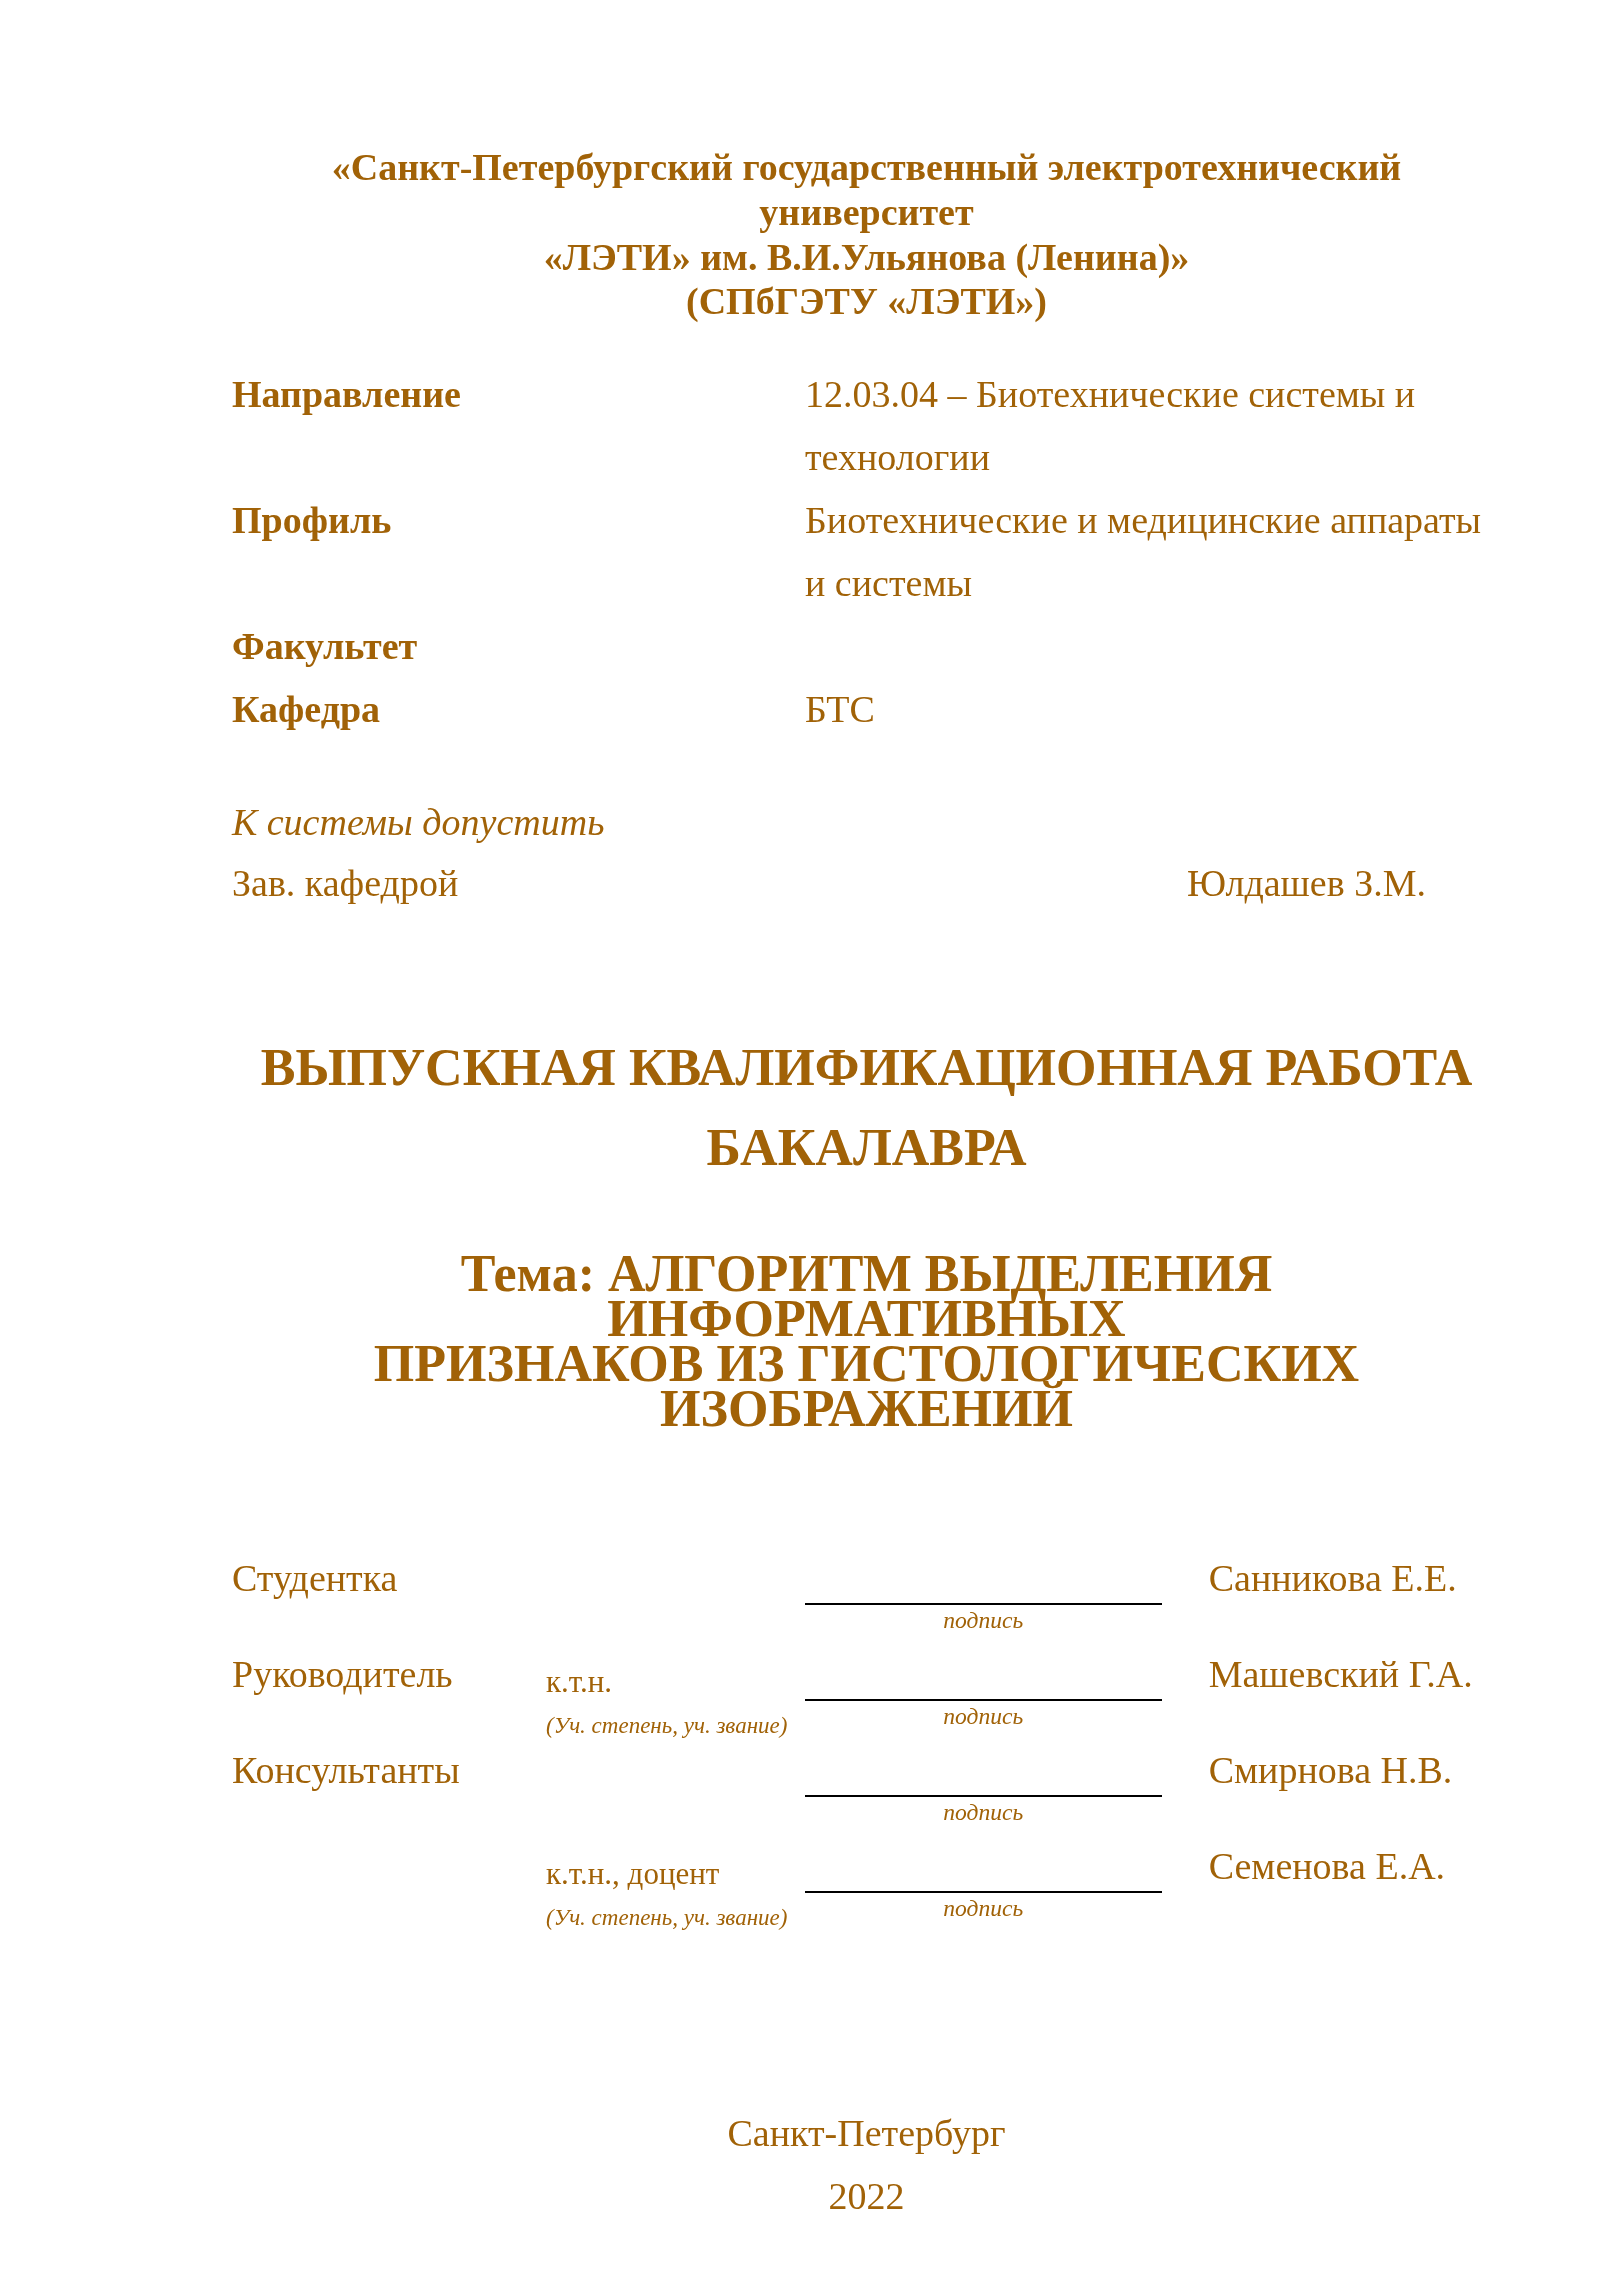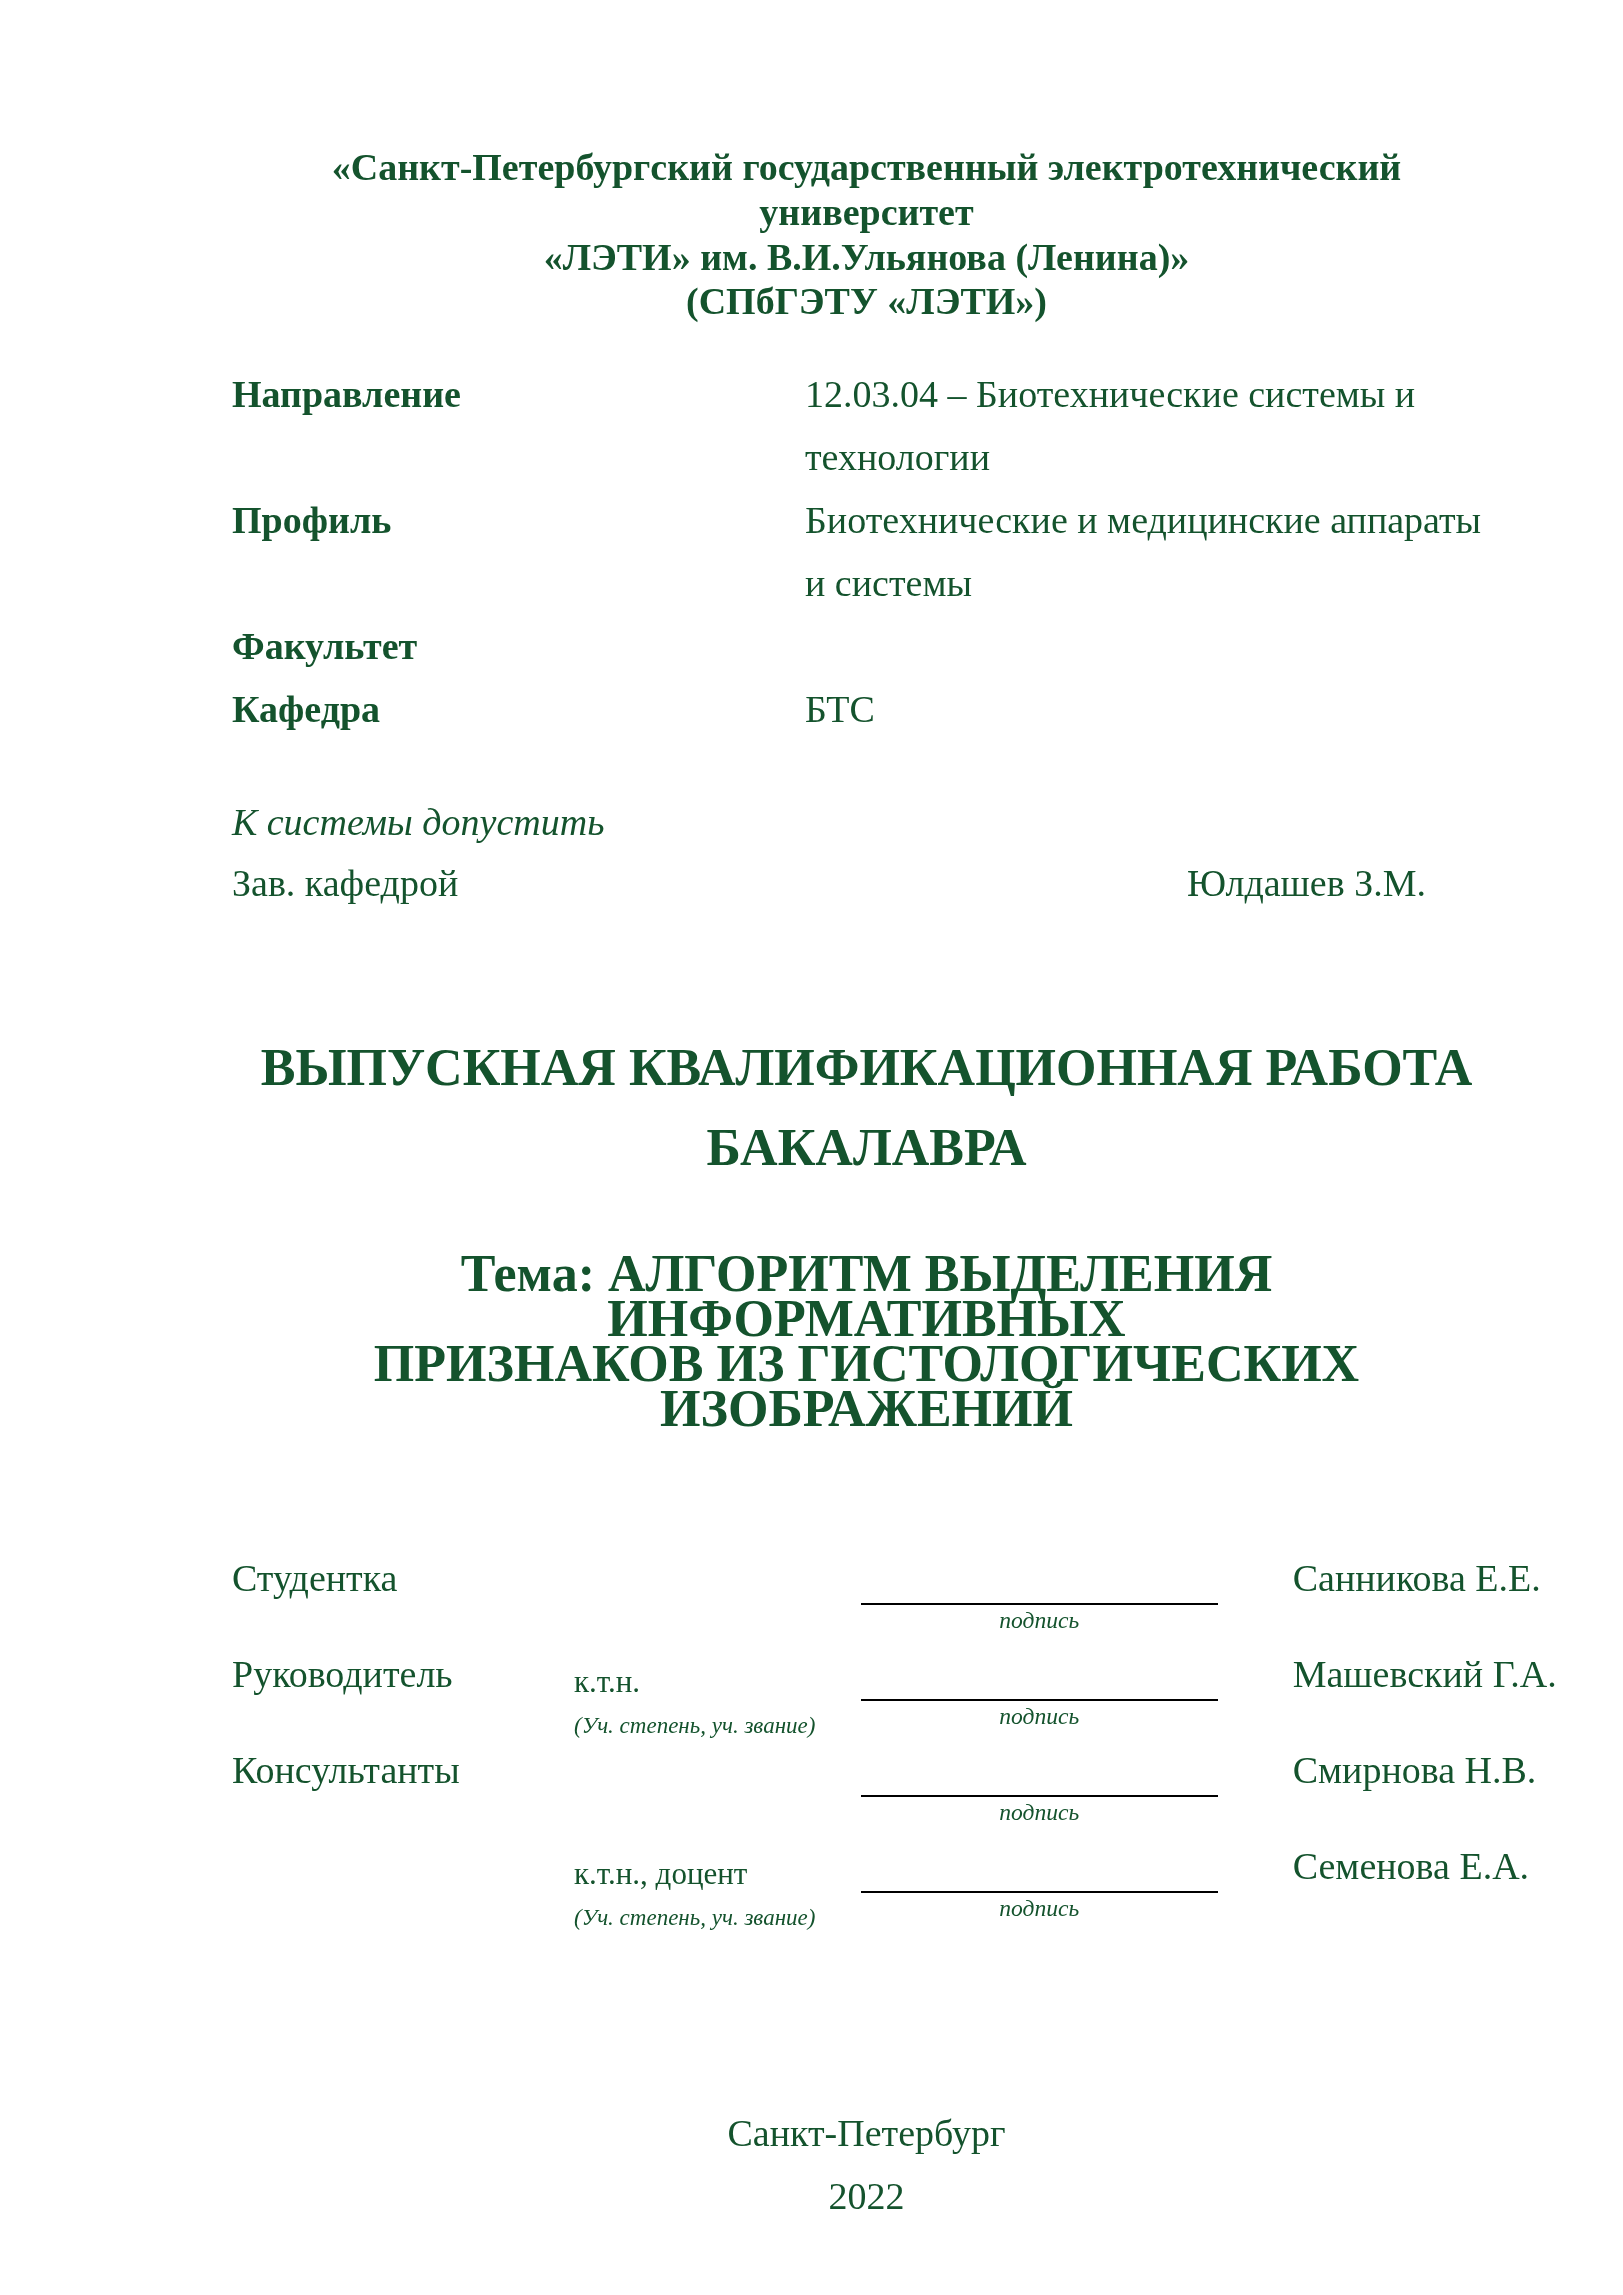--- a/index.html
+++ b/index.html
@@ -6,21 +6,21 @@
   html, body {
     margin: 0;
     padding: 0;
     background: #ffffff;
   }
   .page {
     position: relative;
     width: 1623px;
     height: 2295px;
     background: #ffffff;
-    color: #14532d;
+    color: #a16207;
     font-family: "Liberation Serif", serif;
     font-size: 38px;
     box-sizing: border-box;
     padding: 145px 122px 0 232px;
     overflow: hidden;
   }
   
   .uni-header {
     text-align: center;
     font-weight: bold;
@@ -51,21 +51,20 @@
     font-weight: bold;
     font-size: 52px;
     line-height: 45px;
   }
   
   .sig-block { margin-top: 126px; }
   .sig-row {
     display: flex;
     align-items: flex-start;
     min-height: 96px;
-    gap: 28px;
   }
   .sig-role { width: 314px; flex: none; line-height: 43px; }
   .sig-degree {
     width: 243px;
     flex: none;
     font-size: 31px;
     line-height: 35px;
     padding-top: 11px;
     box-sizing: border-box;
   }

